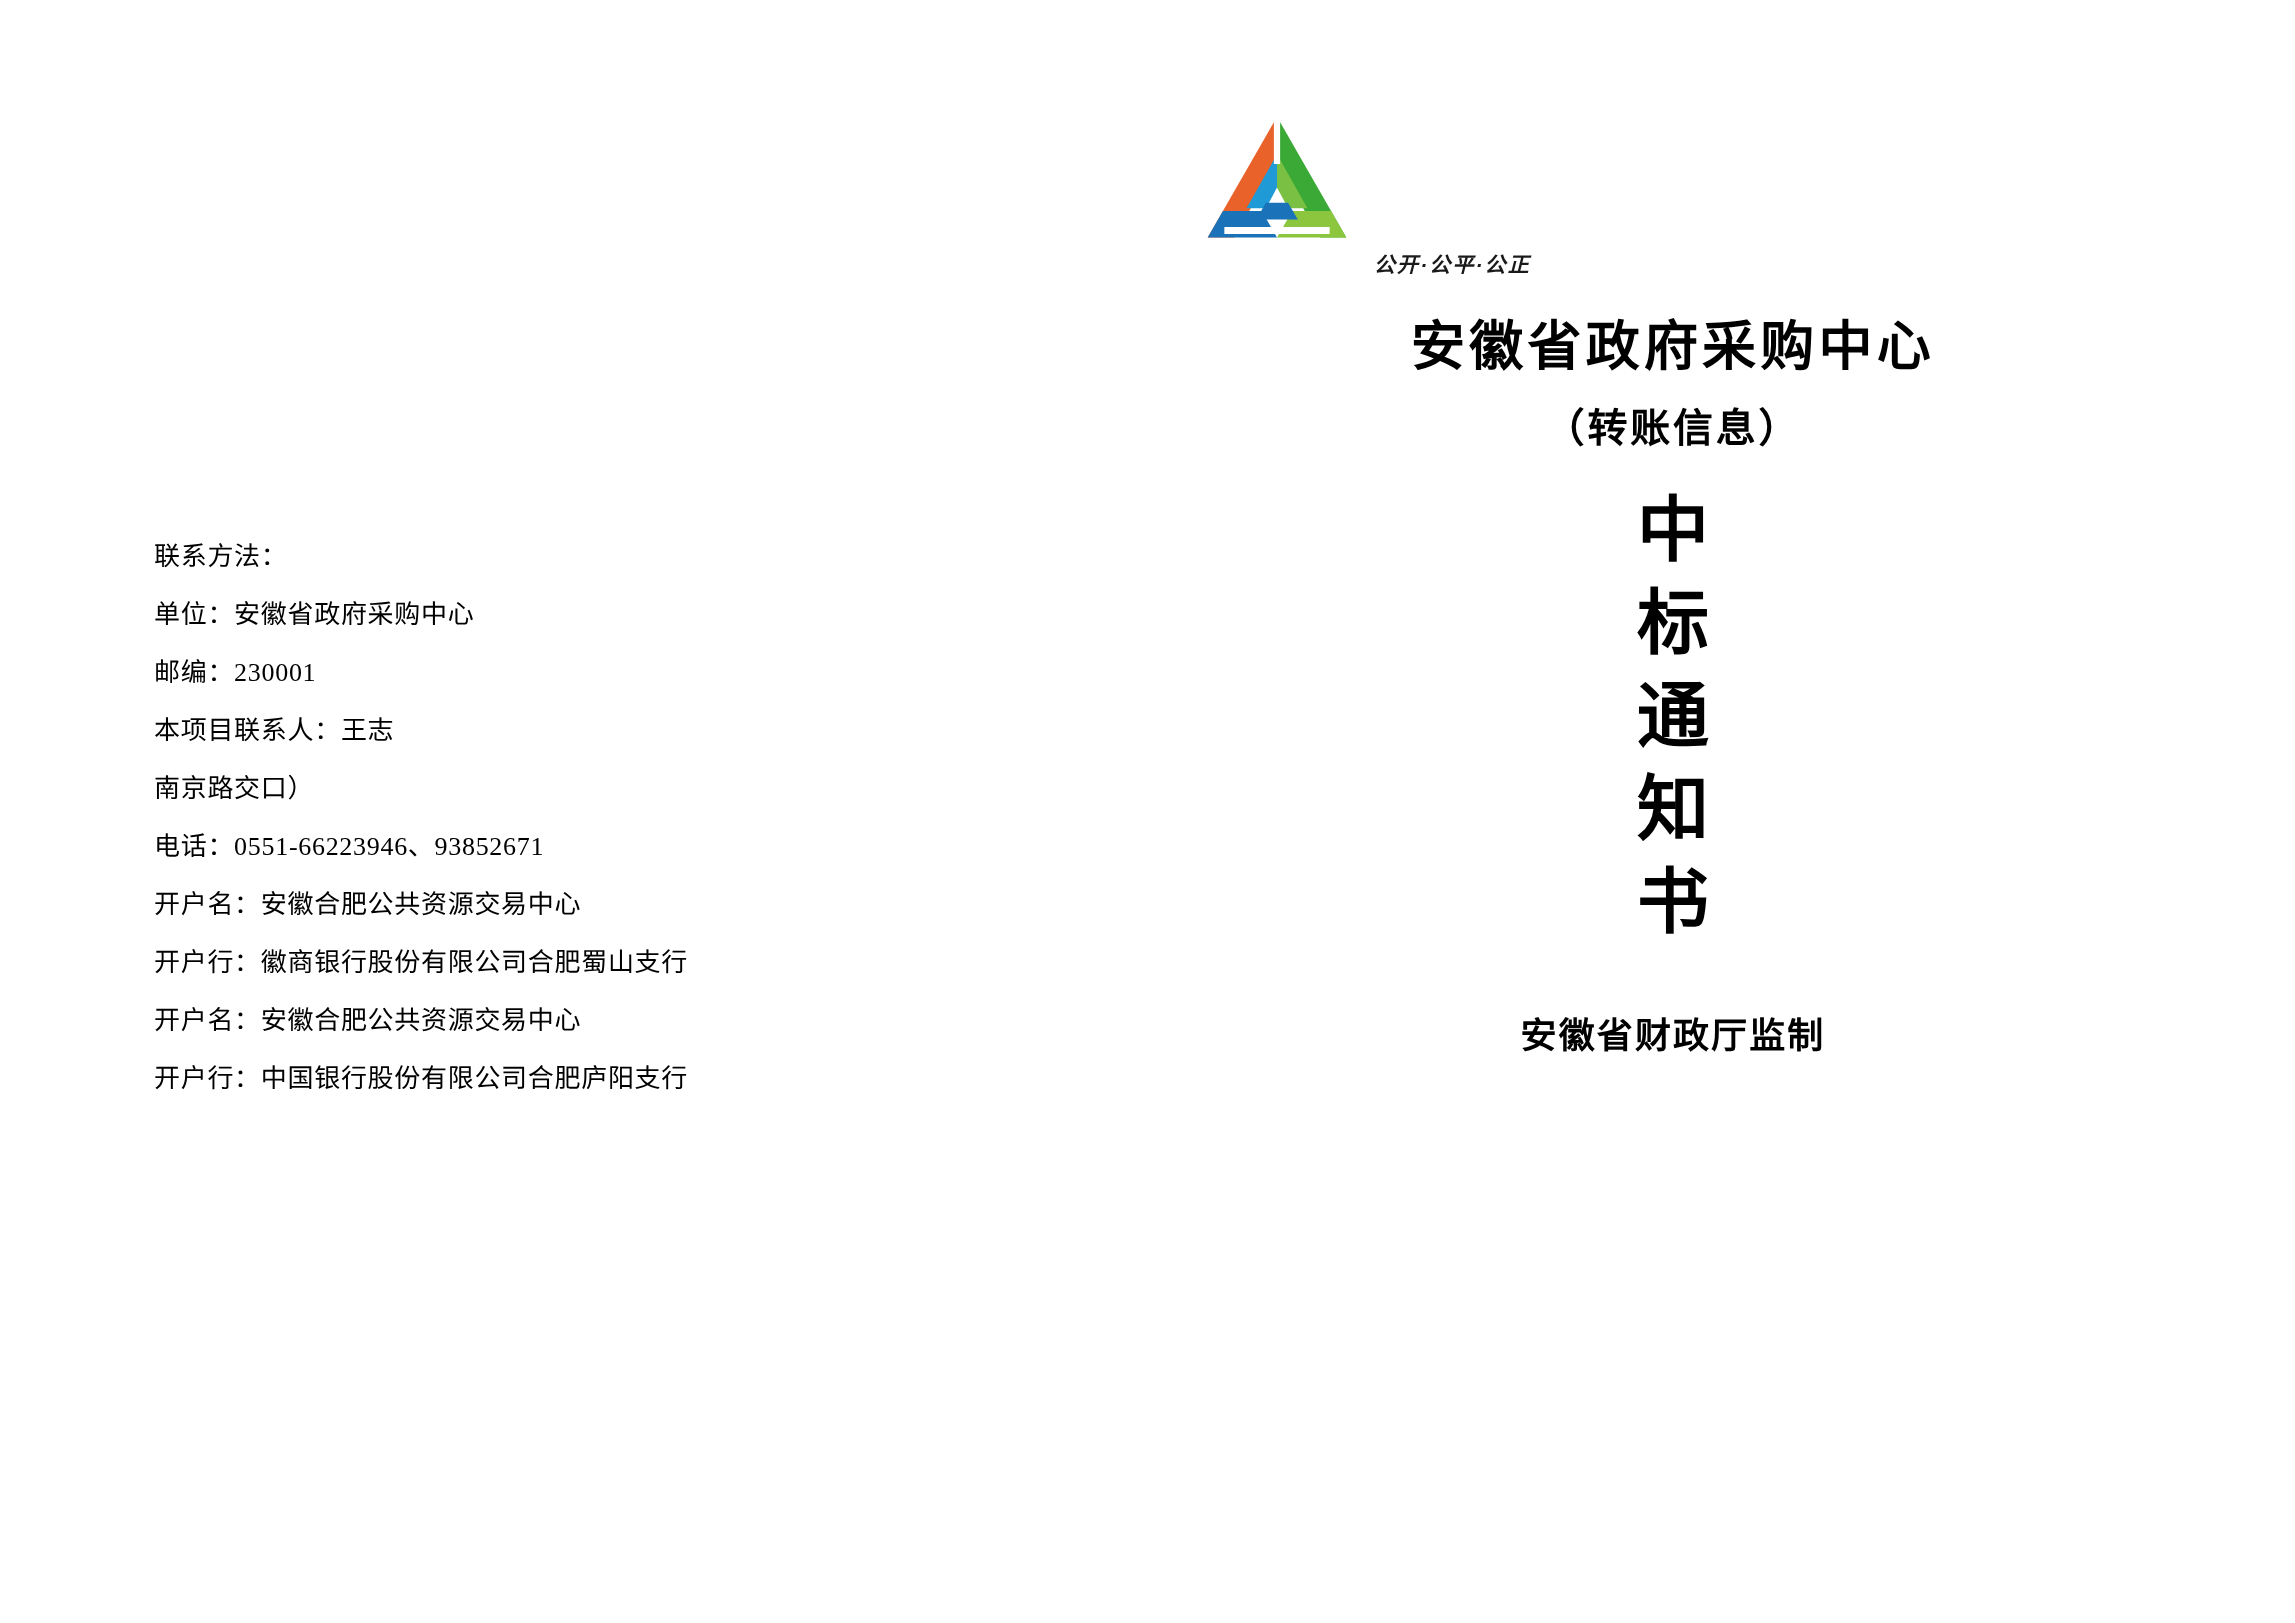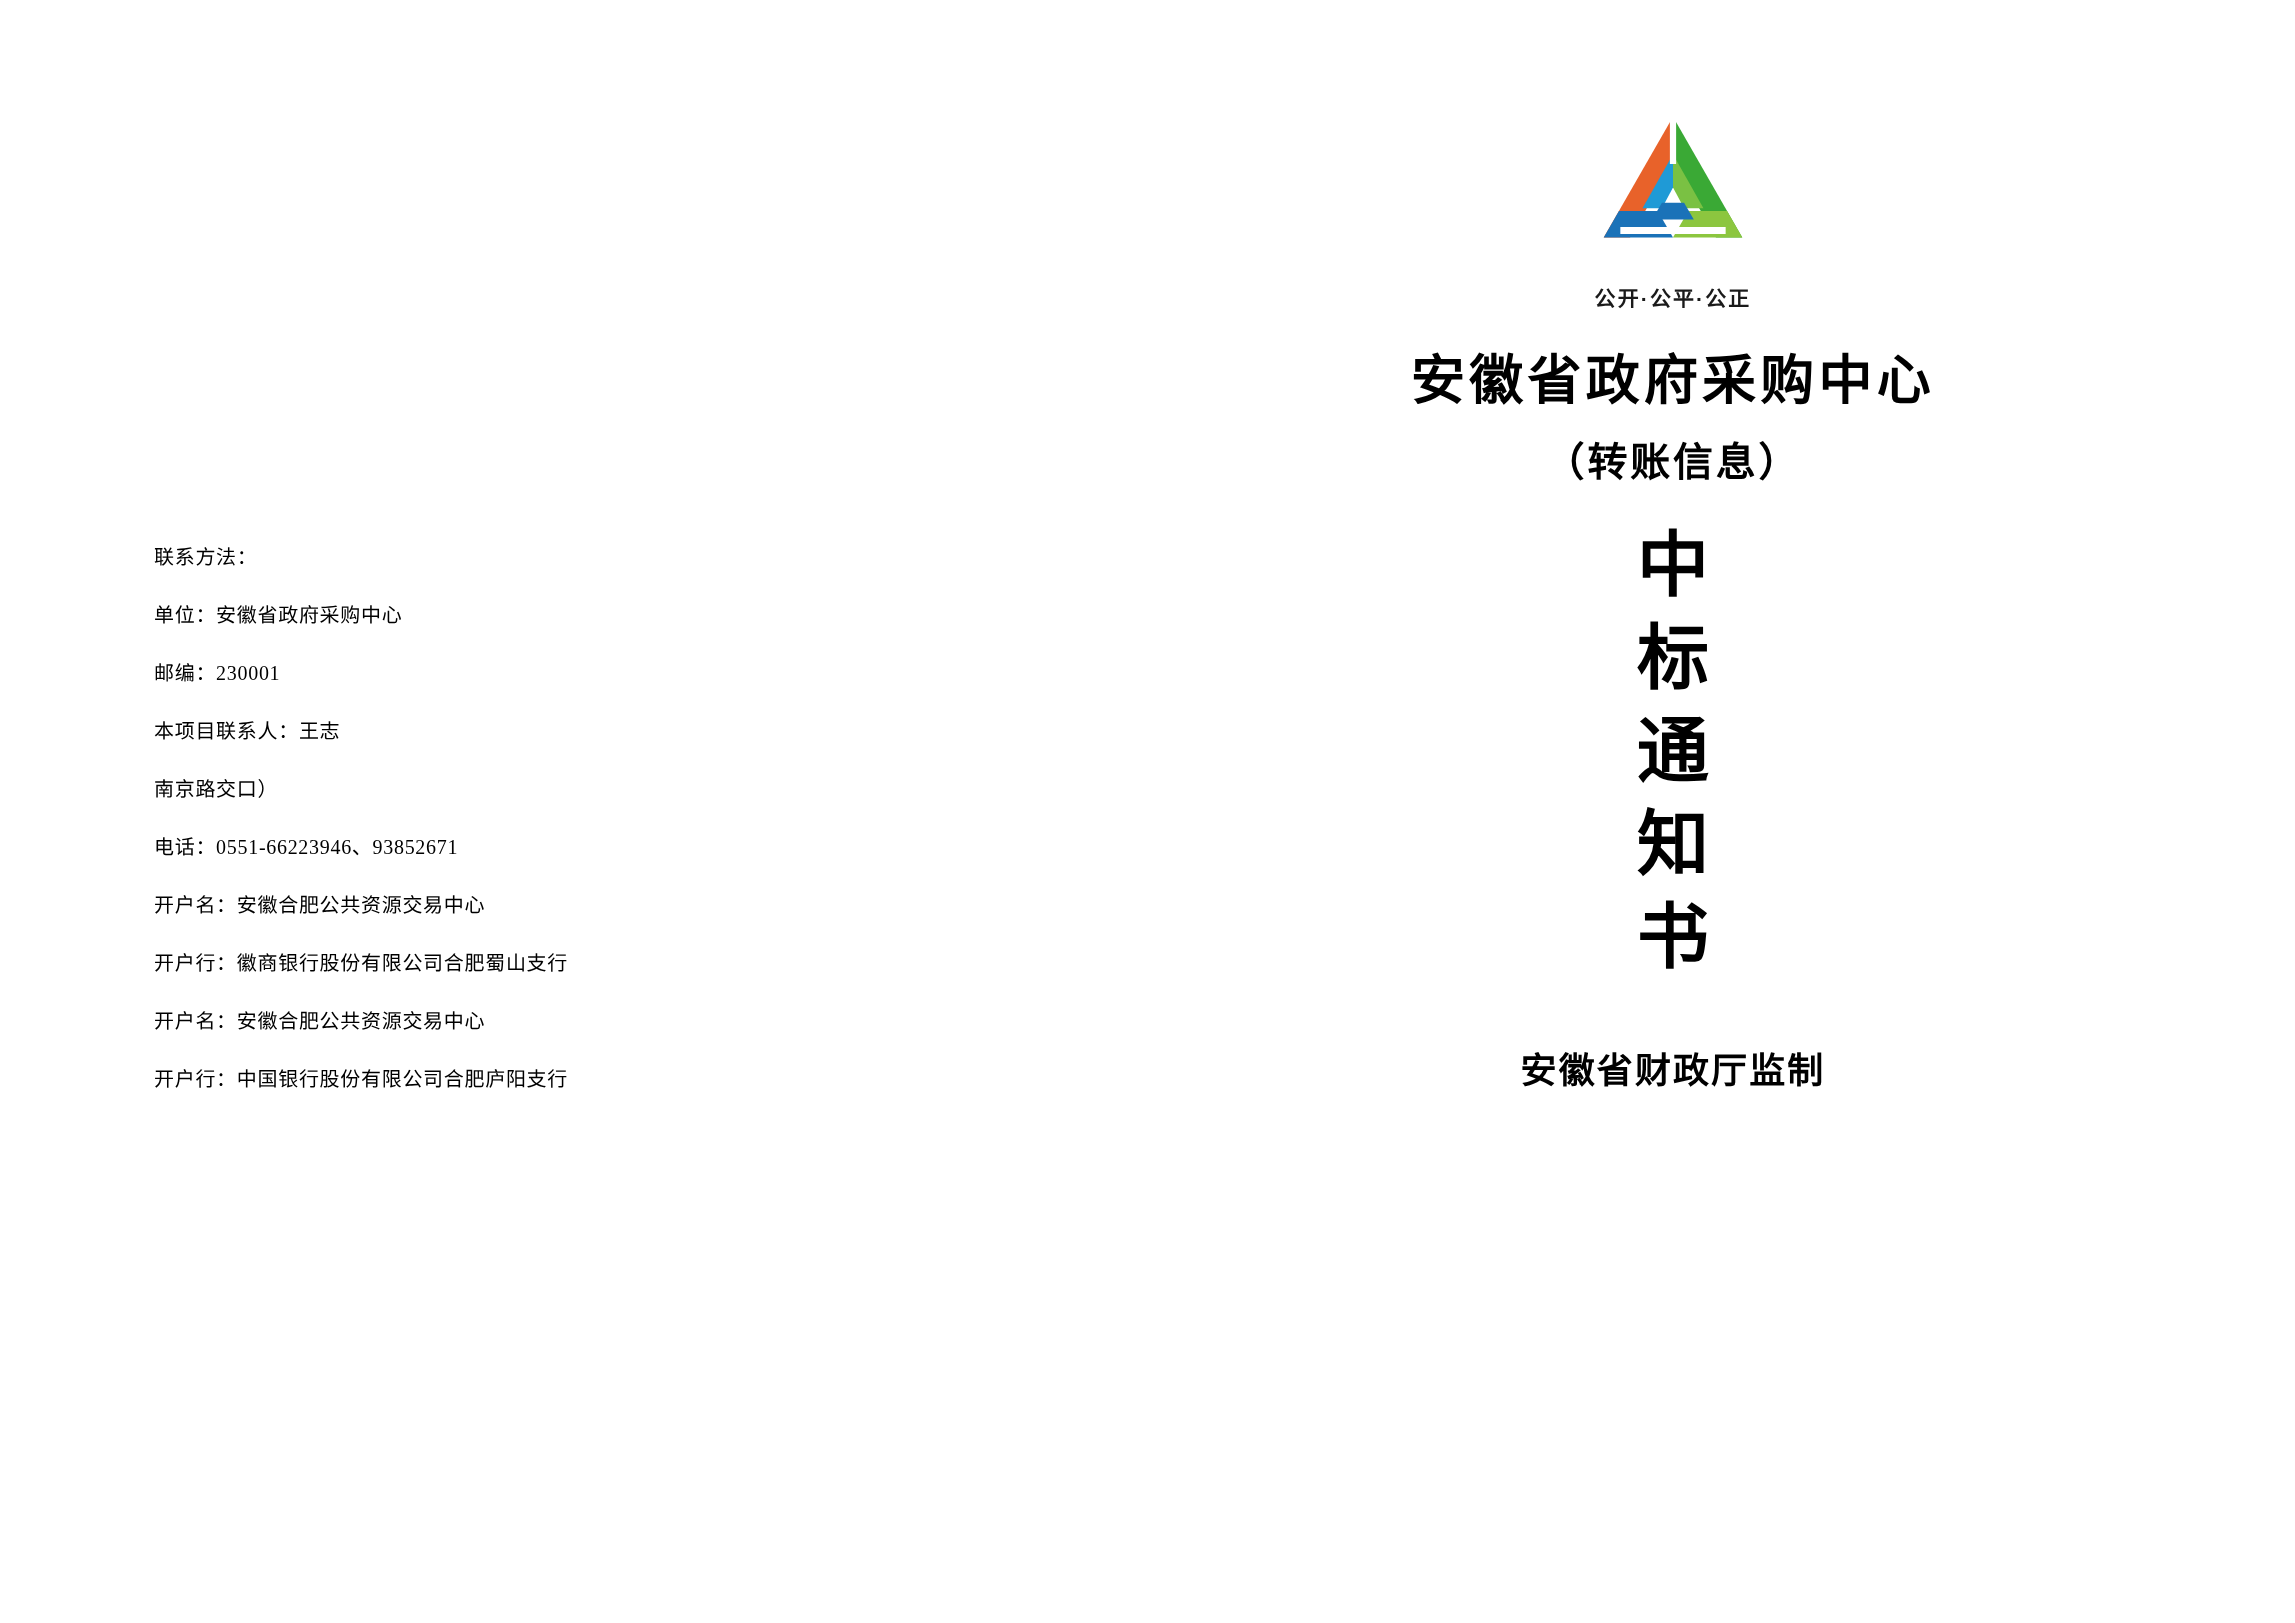--- a/index.html
+++ b/index.html
@@ -17,41 +17,42 @@
   }
 
   
   .contact-block {
     position: absolute;
     left: 154px;
     top: 528px;
     width: 972px;
   }
   .contact-line {
-    font-size: 20px;
+    font-size: 26px;
     line-height: 58px;
     letter-spacing: 0.7px;
     white-space: pre-wrap;
     color: #000;
   }
 
   
   .right-col {
     position: absolute;
     left: 1180px;
     top: 104px;
     width: 986px;
     text-align: center;
   }
 
   .logo-wrap {
     width: 100%;
     display: flex;
-    flex-direction: column;
-    align-items: center;
+    flex-direction: row;
+    align-items: flex-end;
+    font-style: italic;
   }
   .logo-mark {
     width: 194px;
     height: 174px;
     position: relative;
   }
   .logo-caption {
     margin-top: 4.2px;
     font-size: 21px;
     letter-spacing: 2.1px;

